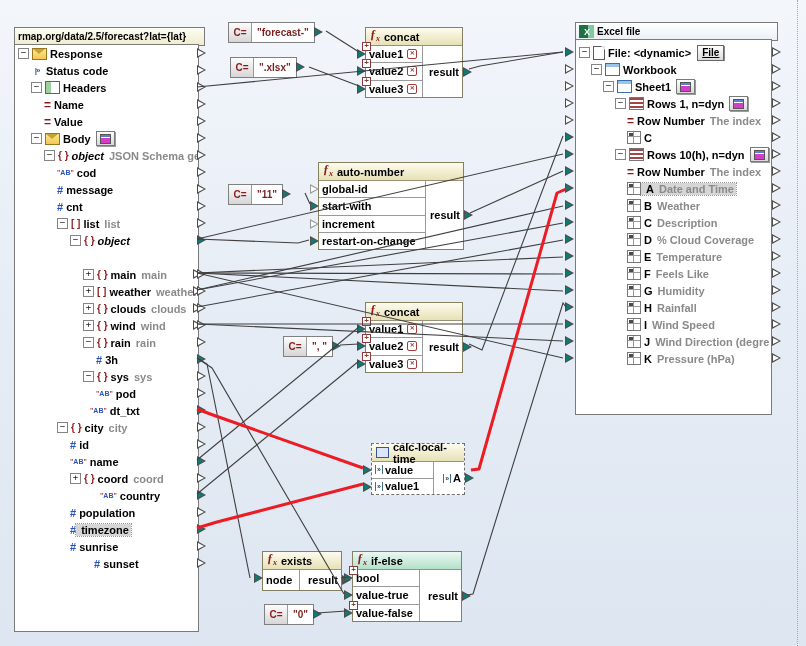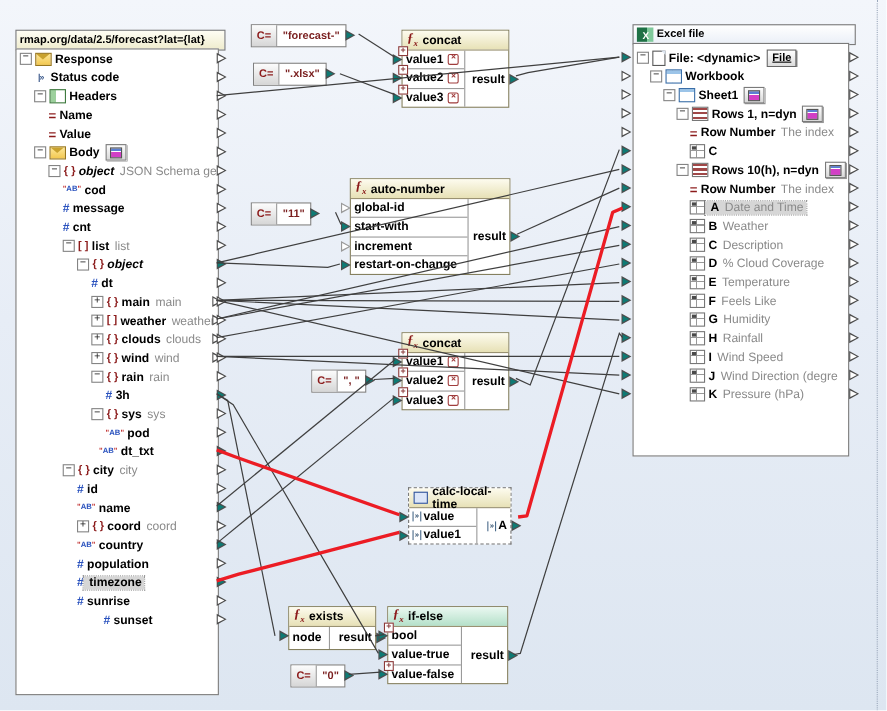--- a/index.html
+++ b/index.html
@@ -9,21 +9,21 @@
   .comp-title{position:absolute;height:17px;border:1px solid #7a7a7a;
     background:linear-gradient(#fefdf4,#efeccd);font-weight:bold;font-size:10px;
     display:flex;align-items:center;padding:0 3px;gap:3px;white-space:nowrap;overflow:hidden;z-index:10;}
   .comp-body{position:absolute;background:#fff;border:1px solid #7a7a7a;z-index:10;}
   .xl-title{background:linear-gradient(#ffffff,#eaeff7);}
   .trow,.xrow{position:absolute;left:0;right:0;height:17px;display:flex;align-items:center;
     white-space:nowrap;overflow:visible;}
   .rowclip{display:flex;align-items:center;overflow:hidden;flex:1;height:17px;}
   .lbl{font-weight:bold;margin-left:3px;}
   .it .lbl{font-style:italic;}
-  .ann{color:#8a8a8a;margin-left:5px;font-weight:normal;}
+  .ann{color:#8a8a8a;margin-left:5px;font-weight:bold;}
   .hlbox{background:#d6d6d6;outline:1px dotted #999;padding:0 2px;display:inline-flex;align-items:center;}
   .exp{width:9px;height:9px;border:1px solid #848484;background:#fff;font-size:9px;line-height:7px;
     text-align:center;color:#222;flex:none;margin-right:3px;font-family:"DejaVu Sans Mono",monospace;}
   .guide{position:absolute;width:0;border-left:1px dotted #b3b3b3;z-index:9;}
   
   .arr{width:9px;height:11px;position:absolute;z-index:12;}
   .arr::before{content:"";position:absolute;left:0;top:0;
     border-top:5.5px solid transparent;border-bottom:5.5px solid transparent;border-left:9px solid #4d4d4d;}
   .arr::after{content:"";position:absolute;left:1px;top:2px;
     border-top:3.5px solid transparent;border-bottom:3.5px solid transparent;border-left:6px solid #fff;}
@@ -210,27 +210,20 @@
         <span class="arr tree-out"></span>
       </div>
       <div class="trow it" style="top: 187px;">
         <span class="rowclip" style="padding-left: 55px;">
           <span class="exp">−</span>
           <span class="ico i-brace"></span>
           <span class="lbl">object</span>
         </span>
         <span class="arr teal tree-out"></span>
       </div>
-      <div class="trow" style="top: 204px;">
-        <span class="rowclip" style="padding-left: 68px;">
-          <span class="ico i-num"></span>
-          <span class="lbl">dt</span>
-        </span>
-        <span class="arr tree-out"></span>
-      </div>
       <div class="trow" style="top: 221px;">
         <span class="rowclip" style="padding-left: 68px;">
           <span class="exp">+</span>
           <span class="ico i-brace"></span>
           <span class="lbl">main</span>
           <span class="ann">main</span>
         </span>
         <span class="arr " style="right: -4px; top: 3px;"></span>
         <span class="arr " style="right: -8px; top: 3px;"></span>
       </div>
@@ -341,21 +334,21 @@
       <div class="trow" style="top: 425px;">
         <span class="rowclip" style="padding-left: 55px;">
           <span class="exp">+</span>
           <span class="ico i-brace"></span>
           <span class="lbl">coord</span>
           <span class="ann">coord</span>
         </span>
         <span class="arr tree-out"></span>
       </div>
       <div class="trow" style="top: 442px;">
-        <span class="rowclip" style="padding-left: 55px; text-align: center;">
+        <span class="rowclip" style="padding-left: 85px; text-align: center;">
           <span class="ico i-str">
             <span class="q">"</span>
             <span class="ab">AB</span>
             <span class="q">"</span>
           </span>
           <span class="lbl">country</span>
         </span>
         <span class="arr teal tree-out"></span>
       </div>
       <div class="trow" style="top: 459px;">

